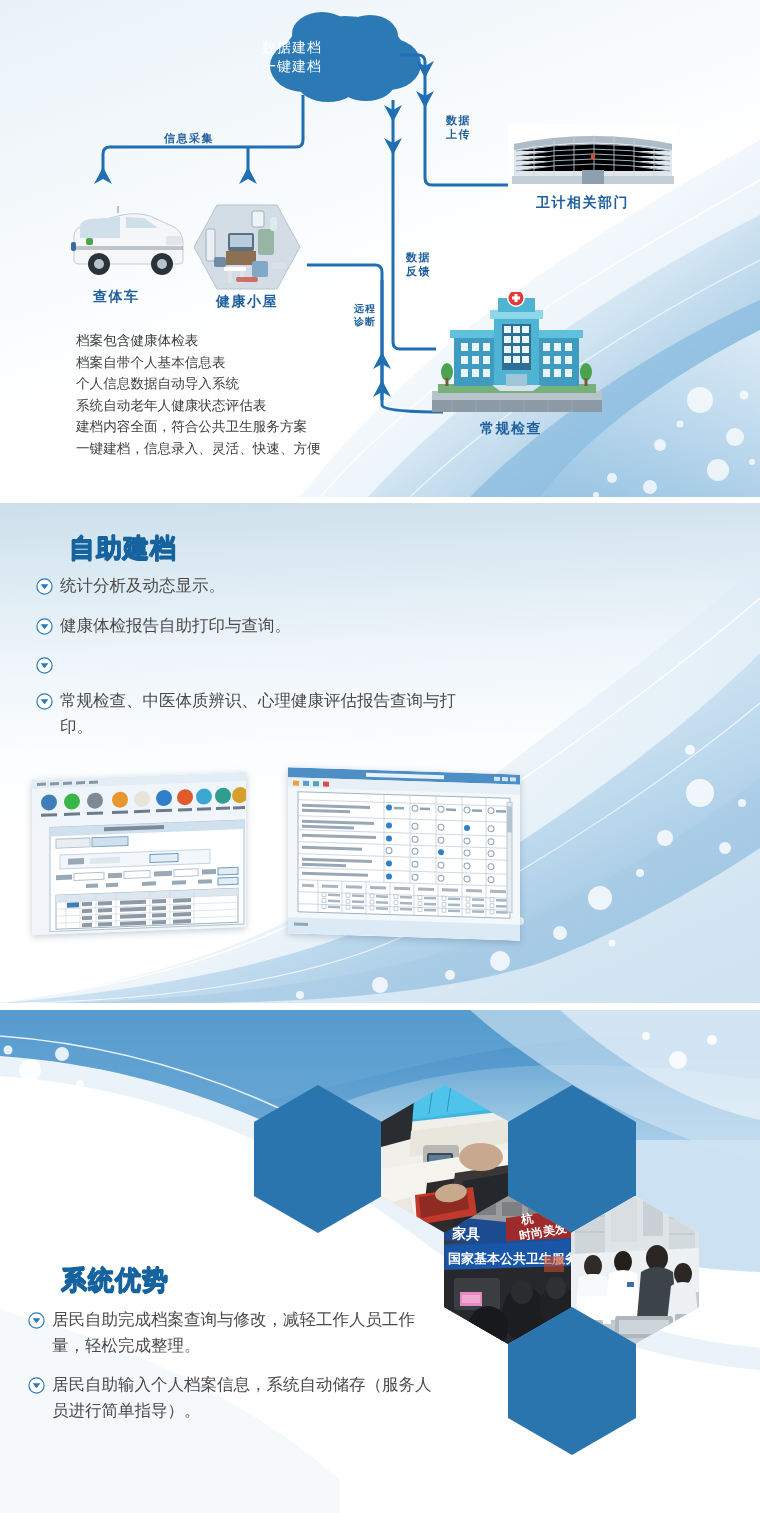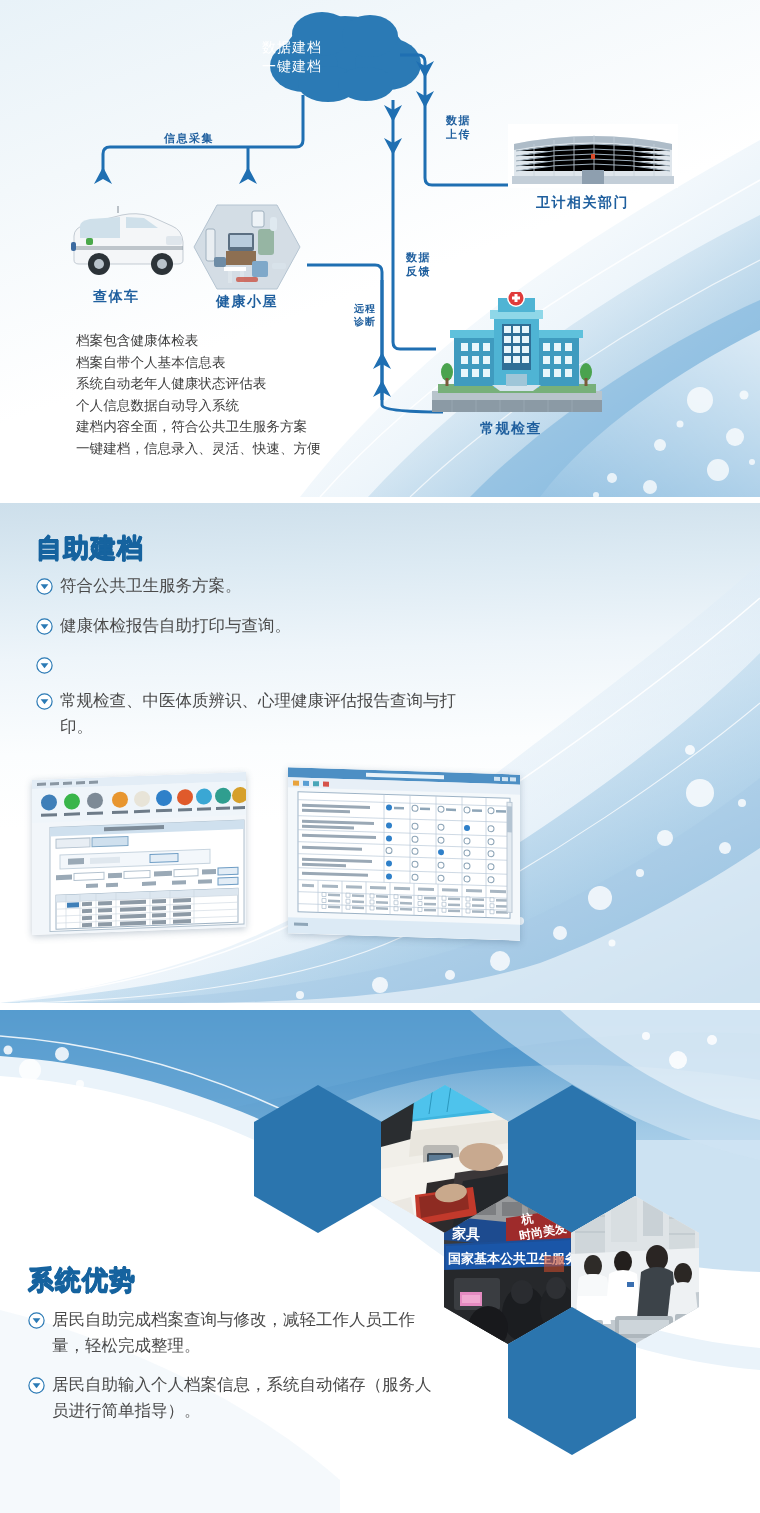--- a/index.html
+++ b/index.html
@@ -53,20 +53,21 @@
   
   #sec3 {
     position:absolute; left:0; top:1010px; width:760px; height:503px;
     background:#ffffff; overflow:hidden;
   }
 
   .sec-title {
     position:absolute; color:#16639f; font-size:26px; font-weight:800;
     letter-spacing:1px;
     text-shadow:0.6px 0 0 #16639f, -0.6px 0 0 #16639f, 0 0.6px 0 #16639f, 0 -0.6px 0 #16639f;
+    margin-left:33px;
   }
 
   .blist { position:absolute; }
   .bullet-row { display:flex; align-items:flex-start; margin-bottom:14px; }
   .bullet-ico { flex:0 0 auto; width:17px; height:17px; margin-top:5px; margin-right:7px; }
   .bullet-txt { color:#4a4a4a; font-size:16.5px; line-height:25.5px; }
 
   
   .shot { position:absolute; background:#fff; box-shadow:0 2px 7px rgba(60,90,120,.30); }
 
@@ -313,22 +314,22 @@
         <ellipse cx="162" cy="80" rx="6" ry="9"></ellipse>
           <rect x="160.5" y="86" width="3" height="8" fill="#7a5a3a"></rect>
       </g>
     </svg>
   </div>
   <div class="node-cap" style="left:480px;top:420px">常规检查</div>
 
   <div class="bodytext">
     <div>档案包含健康体检表</div>
     <div>档案自带个人基本信息表</div>
+    <div>个人信息数据自动导入系统</div>
     <div>系统自动老年人健康状态评估表</div>
-    <div>个人信息数据自动导入系统</div>
     <div>建档内容全面，符合公共卫生服务方案</div>
     <div>一键建档，信息录入、灵活、快速、方便</div>
   </div>
 </div>
 
 <div id="sec2">
   <svg style="position:absolute;left:0;top:0" width="760" height="500" viewBox="0 0 760 500">
     <defs>
       <linearGradient id="s2a" x1="0" y1="0" x2="1" y2="1">
         <stop offset="0" stop-color="#ffffff" stop-opacity="0"></stop>
@@ -368,21 +369,21 @@
   <div class="sec-title" style="left:36px;top:28px">自助建档</div>
 
   <div class="blist" style="left:36px;top:70px;width:450px">
     <div class="bullet-row">
       <span class="bullet-ico">
         <svg width="17" height="17" viewBox="0 0 17 17">
             <circle cx="8.5" cy="8.5" r="7.6" fill="#fff" stroke="#2b7ab5" stroke-width="1.2"></circle>
             <path d="M4.6,6.2 L8.5,11.2 L12.4,6.2 Z" fill="#2b7ab5"></path>
           </svg>
       </span>
-      <span class="bullet-txt">符合公共卫生服务方案。</span>
+      <span class="bullet-txt">统计分析及动态显示。</span>
     </div>
     <div class="bullet-row">
       <span class="bullet-ico">
         <svg width="17" height="17" viewBox="0 0 17 17">
             <circle cx="8.5" cy="8.5" r="7.6" fill="#fff" stroke="#2b7ab5" stroke-width="1.2"></circle>
             <path d="M4.6,6.2 L8.5,11.2 L12.4,6.2 Z" fill="#2b7ab5"></path>
           </svg>
       </span>
       <span class="bullet-txt">健康体检报告自助打印与查询。</span>
     </div>

